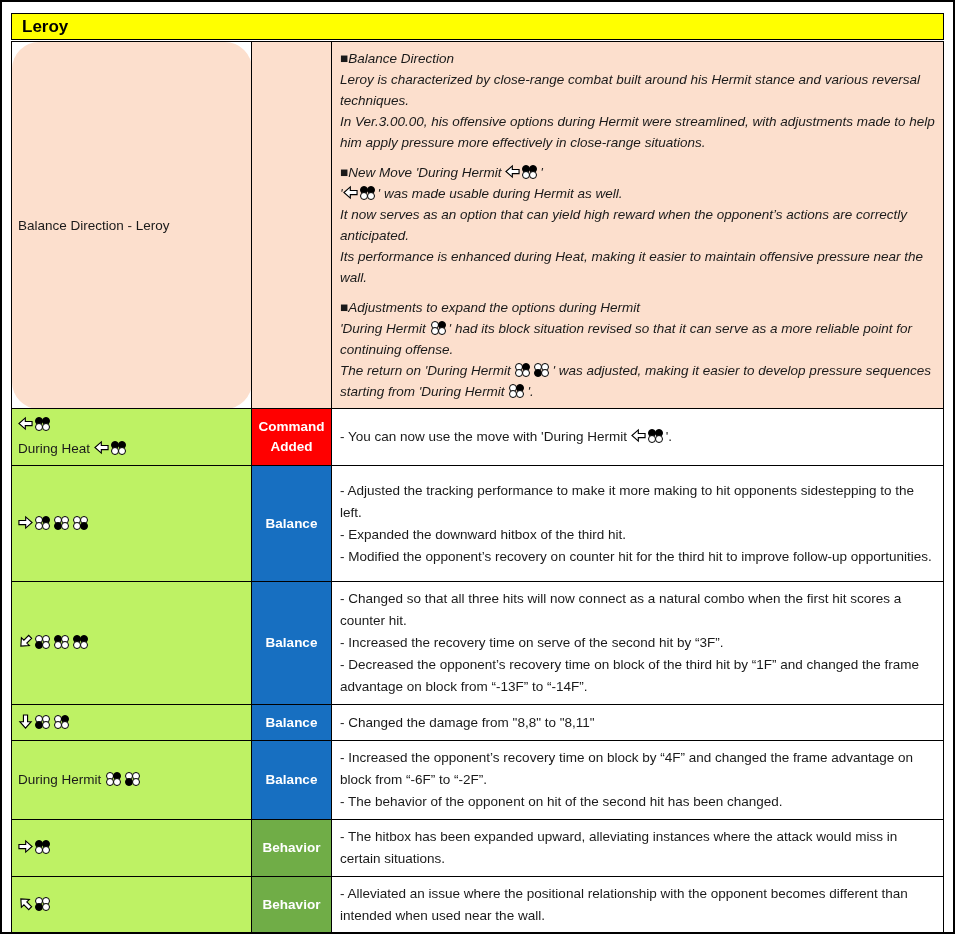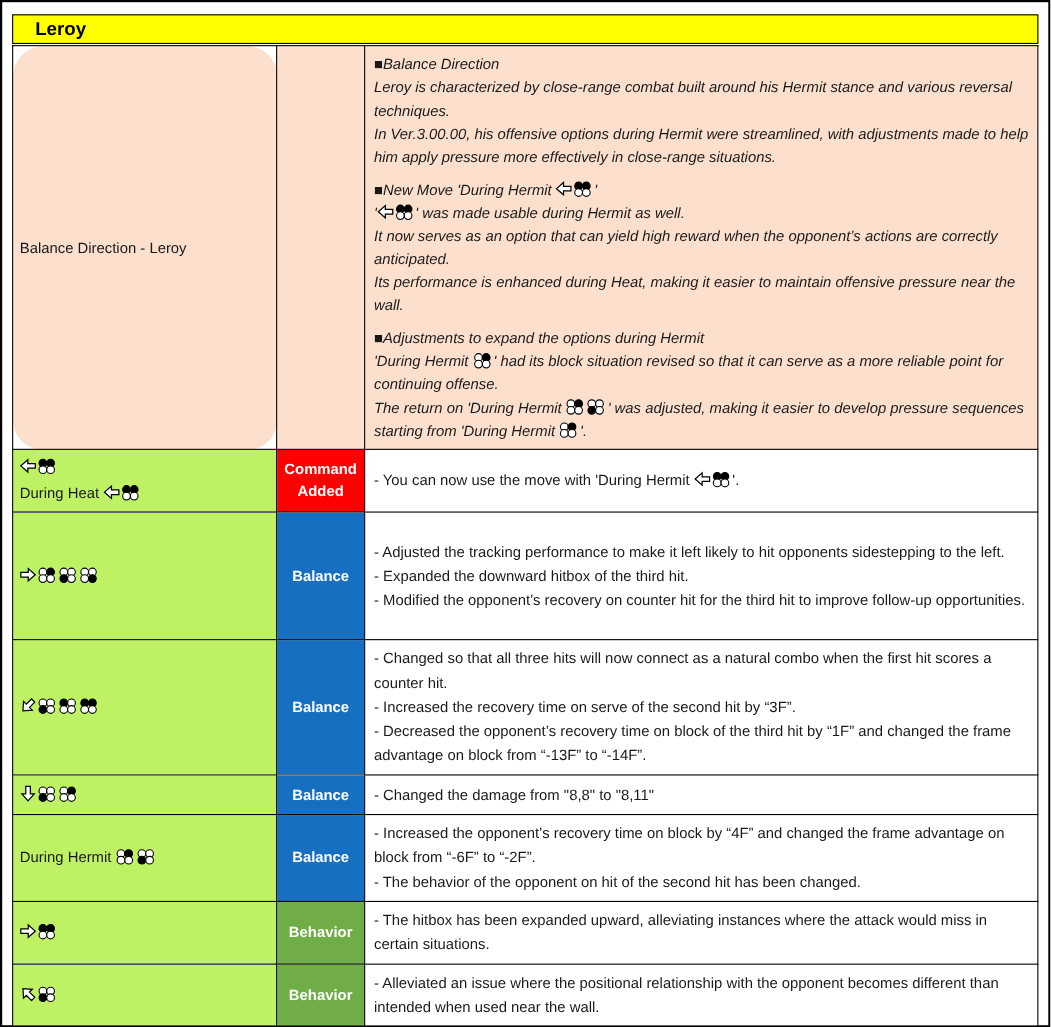--- a/index.html
+++ b/index.html
@@ -3,21 +3,21 @@
 <meta charset="utf-8">
 <style>
   html,body{margin:0;padding:0;background:#fff;}
   .page{
     position:relative;width:955px;height:934px;box-sizing:border-box;
     border:2px solid #000;background:#fff;padding:11px 9px 0 9px;
     font-family:"Liberation Sans",sans-serif;color:#1a1a1a;overflow:hidden;
   }
   .title-bar{
     height:27px;background:var(--yellow,#ff0);border:1px solid #000;
-    display:flex;align-items:center;padding:0 20px;box-sizing:border-box;margin-bottom:1px;
+    display:flex;align-items:center;padding:0 10px;box-sizing:border-box;margin-bottom:1px;
   }
   .title-bar .t{font-weight:bold;font-size:17px;color:#000;}
   table.patch{border-collapse:collapse;width:100%;table-layout:fixed;}
   table.patch td{border:1px solid #000;font-size:13.5px;box-sizing:border-box;overflow:hidden;}
   tr.overview{height:352px;}
   tr.overview td{background:var(--peach,#fcdfcd);}
   td.ov-label{vertical-align:middle;padding:4px 6px;border-radius:27px;}
   td.ov-mid{}
   td.ov-text{vertical-align:top;padding:6px 8px;line-height:21px;font-style:italic;}
   td.ov-text .blank{height:9px;}
@@ -105,21 +105,21 @@
           </td>
         </tr>
         <tr>
           <td class="cmd">
             <div><span class="arr-wrap"><svg class="arr" style="transform:rotate(0deg)" viewBox="0 0 16 16">
                   <polygon points="1,5.8 8.2,5.8 8.2,2 15,8 8.2,14 8.2,10.2 1,10.2"></polygon>
                 </svg></span><span class="btn"><span class="c tl"></span><span class="c tr f"></span><span class="c bl"></span><span class="c br"></span></span><span class="btn"><span class="c tl"></span><span class="c tr"></span><span class="c bl f"></span><span class="c br"></span></span><span class="btn"><span class="c tl"></span><span class="c tr"></span><span class="c bl"></span><span class="c br f"></span></span></div>
           </td>
           <td class="badge bg-blue">Balance</td>
           <td class="notes">
-            <div>- Adjusted the tracking performance to make it left likely to hit opponents sidestepping to the left.</div>
+            <div>- Adjusted the tracking performance to make it more making to hit opponents sidestepping to the left.</div>
             <div>- Expanded the downward hitbox of the third hit.</div>
             <div>- Modified the opponent’s recovery on counter hit for the third hit to improve follow-up opportunities.</div>
           </td>
         </tr>
         <tr>
           <td class="cmd">
             <div><span class="arr-wrap"><svg class="arr" style="transform:rotate(135deg)" viewBox="0 0 16 16">
                   <polygon points="1,5.8 8.2,5.8 8.2,2 15,8 8.2,14 8.2,10.2 1,10.2"></polygon>
                 </svg></span><span class="btn"><span class="c tl"></span><span class="c tr"></span><span class="c bl f"></span><span class="c br"></span></span><span class="btn"><span class="c tl f"></span><span class="c tr"></span><span class="c bl"></span><span class="c br"></span></span><span class="btn"><span class="c tl f"></span><span class="c tr f"></span><span class="c bl"></span><span class="c br"></span></span></div>
           </td>

